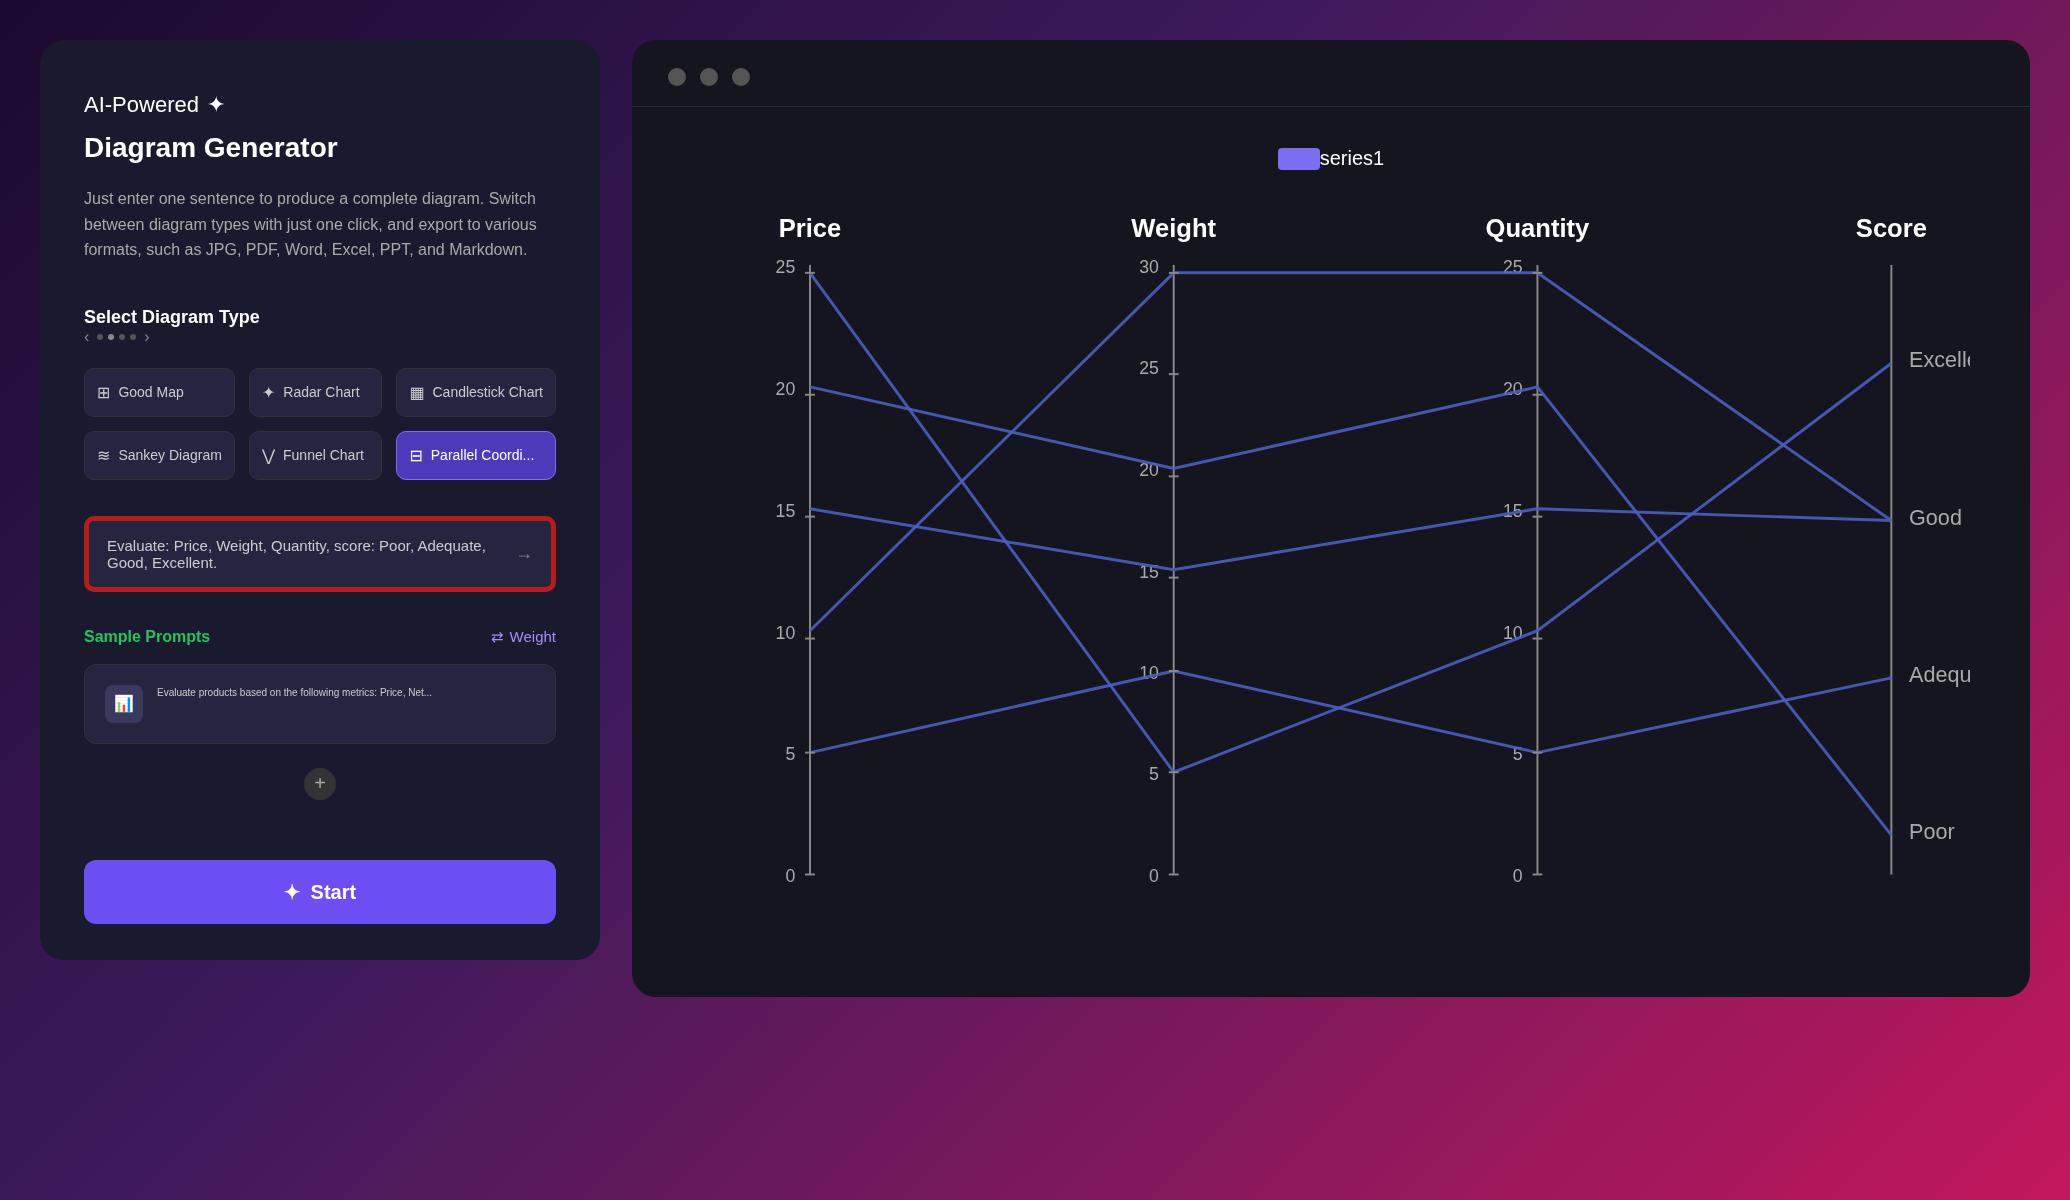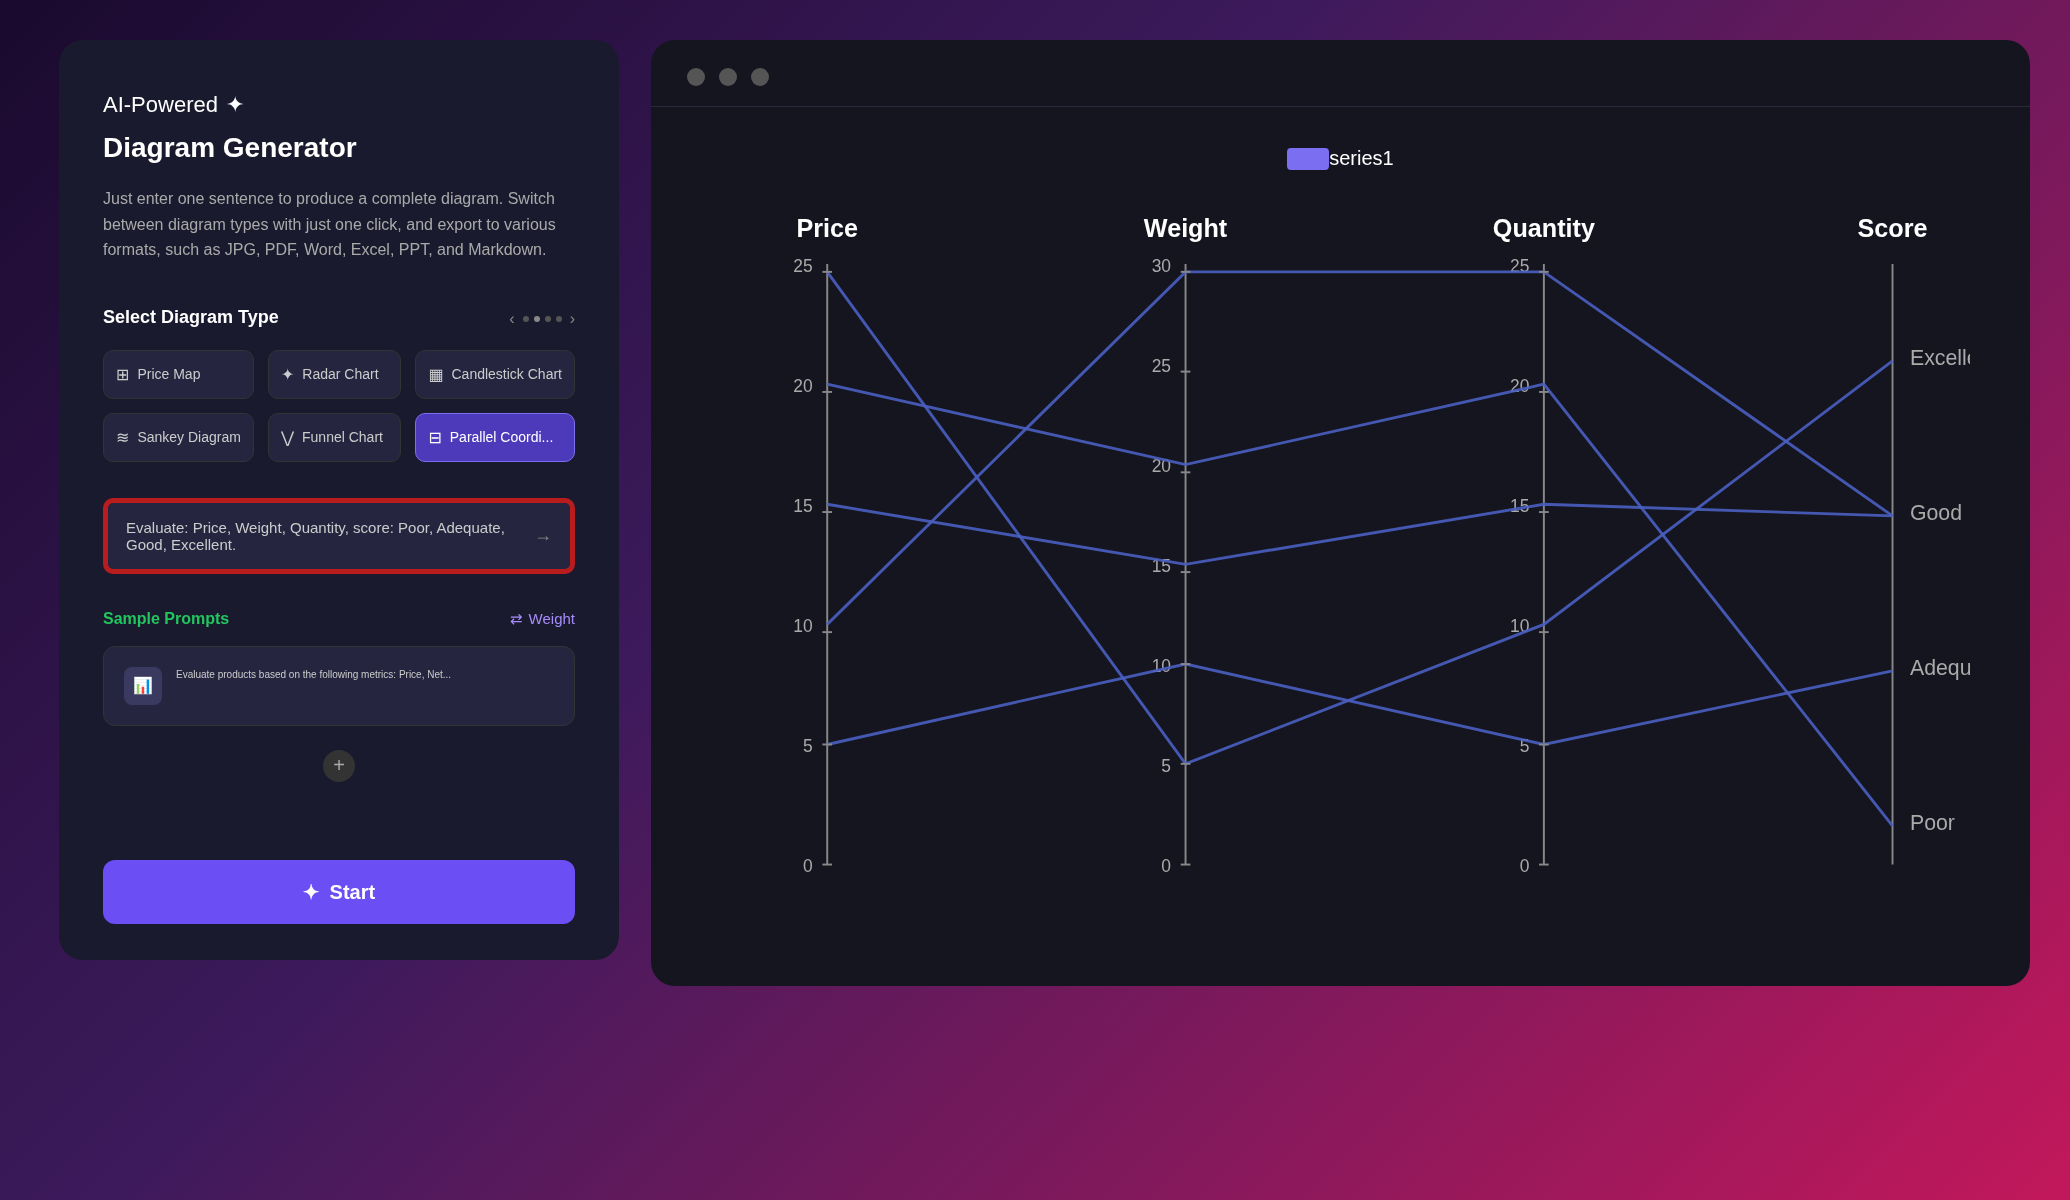--- a/index.html
+++ b/index.html
@@ -13,21 +13,20 @@
       font-family: -apple-system, BlinkMacSystemFont, 'Segoe UI', sans-serif;
       overflow: hidden;
     }
     .main-container {
       display: flex;
       gap: 32px;
       align-items: flex-start;
       padding: 40px;
       width: 100%;
       height: 100%;
-      margin-left: 19px;
     }
 
     
     .left-panel {
       width: 560px;
       min-height: 920px;
       background: #1a1a2e;
       border-radius: 24px;
       padding: 52px 44px 44px;
       display: flex;
@@ -55,23 +54,24 @@
       margin-bottom: 22px;
     }
     .panel-description {
       color: #aaa;
       font-size: 16px;
       line-height: 1.6;
       margin-bottom: 44px;
     }
     .section-header {
       display: flex;
-      align-items: flex-end;
+      align-items: flex-start;
       justify-content: space-between;
       margin-bottom: 22px;
+      flex-direction: column;
     }
     .section-title {
       color: #fff;
       font-size: 18px;
       font-weight: 600;
     }
     .nav-arrows {
       display: flex;
       align-items: center;
       gap: 8px;
@@ -310,21 +310,21 @@
           <div class="nav-dot"></div>
           <div class="nav-dot"></div>
         </div>
         <span class="nav-arrow">›</span>
       </div>
     </div>
 
     <div class="diagram-grid">
       <button class="diagram-btn">
         <span class="btn-icon">⊞</span>
-        <span>Price Map</span>
+        <span>Good Map</span>
       </button>
       <button class="diagram-btn">
         <span class="btn-icon">✦</span>
         <span>Radar Chart</span>
       </button>
       <button class="diagram-btn">
         <span class="btn-icon">▦</span>
         <span>Candlestick Chart</span>
       </button>
       <button class="diagram-btn">

